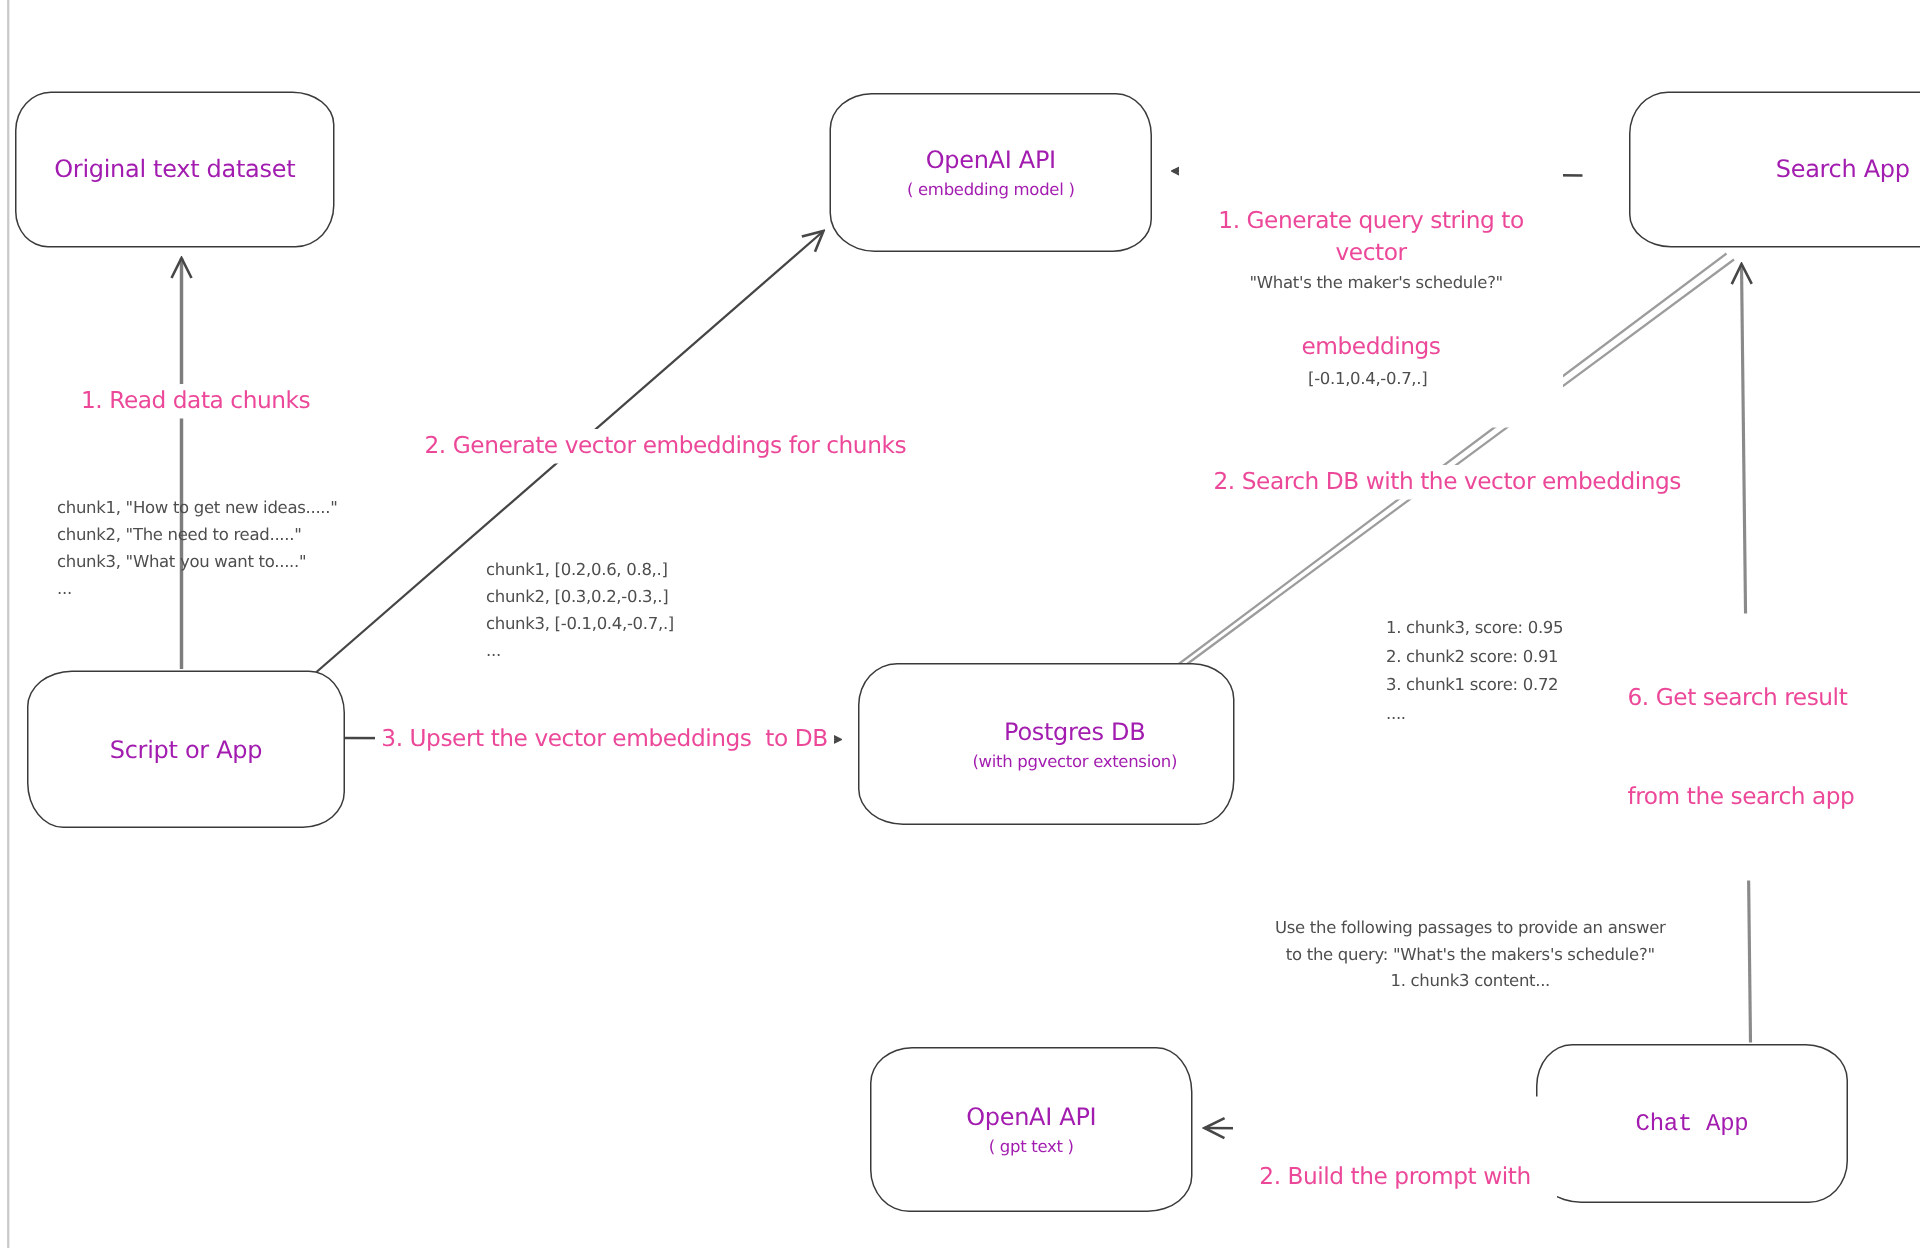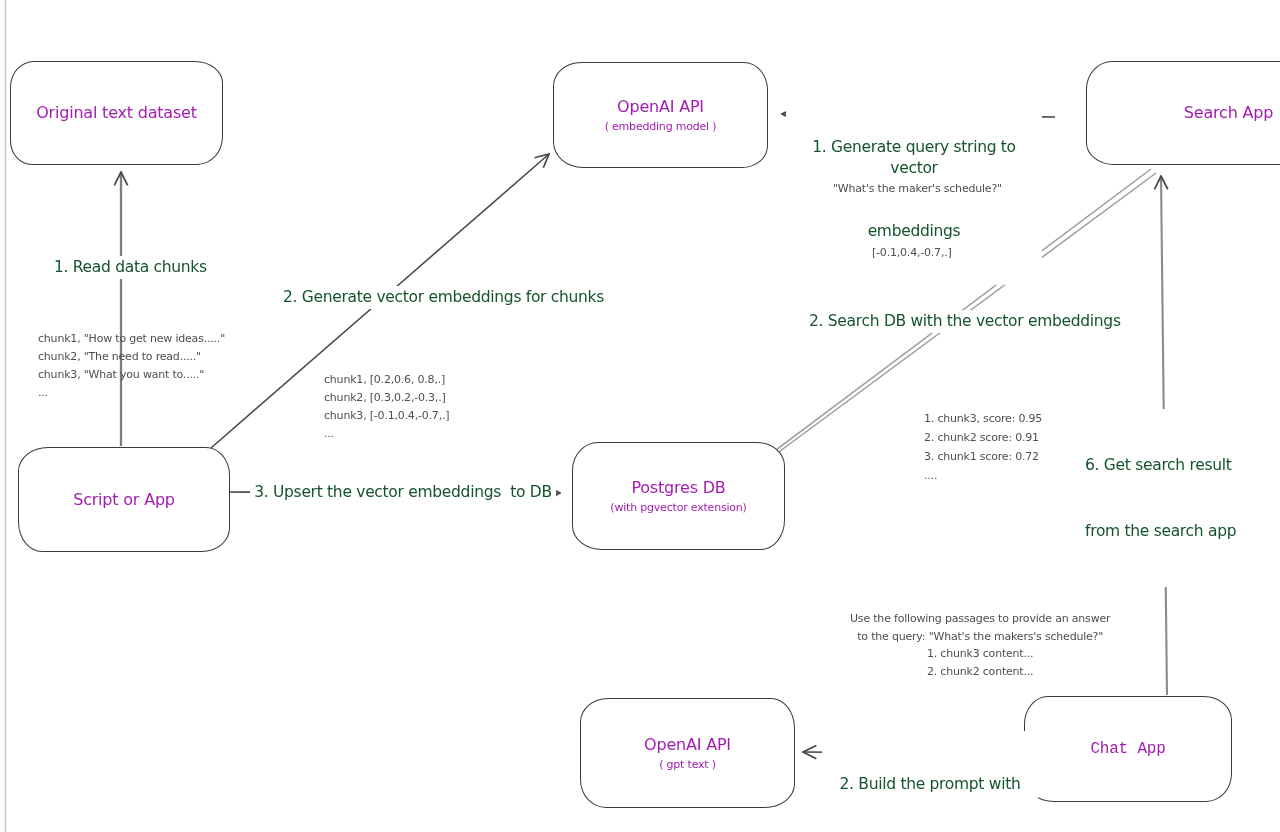--- a/index.html
+++ b/index.html
@@ -11,25 +11,25 @@
   .box{
     position:absolute;background:#fff;border:1.7px solid #3a3a3a;
     display:flex;flex-direction:column;align-items:center;justify-content:center;
     text-align:center;font-size:16px;color:#a21caf;letter-spacing:-0.2px;line-height:1.5;
   }
   .box .sub{font-size:11px;}
   #box-original{left:10px;top:61px;width:211px;height:102px;border-radius:24px 28px 26px 22px / 26px 22px 28px 24px;}
   #box-embedding{left:553px;top:62px;width:213px;height:104px;border-radius:28px 24px 26px 30px / 24px 28px 22px 26px;}
   #box-search{left:1086px;top:61px;width:211px;height:102px;border-radius:26px 30px 24px 28px / 28px 24px 30px 22px;padding-left:36px;}
   #box-script{left:18px;top:447px;width:210px;height:103px;border-radius:30px 24px 28px 24px / 24px 28px 24px 30px;}
-  #box-postgres{left:572px;top:442px;width:211px;height:106px;border-radius:26px 28px 24px 30px / 28px 24px 30px 24px;}
+  #box-postgres{left:572px;top:442px;width:211px;height:106px;border-radius:26px 28px 24px 30px / 28px 24px 30px 24px;padding-left:38px;}
   #box-gpt{left:580px;top:698px;width:213px;height:108px;border-radius:28px 24px 30px 26px / 24px 30px 24px 28px;}
   #box-chat{left:1024px;top:696px;width:206px;height:104px;border-radius:24px 28px 26px 30px / 28px 24px 28px 24px;font-family:Liberation Mono, monospace;}
   .step{
-    position:absolute;font-size:15.5px;color:#14532d;letter-spacing:-0.3px;
+    position:absolute;font-size:15.5px;color:#ec4899;letter-spacing:-0.3px;
     white-space:pre-wrap;line-height:21px;
   }
   .bgw{background:#ffffff;padding:1px 3px;}
   #step-read{left:51px;top:256px;}
   #step-genemb{left:240px;top:286px;margin-left:40px;}
   #step-upsert{left:250px;top:481px;width:300px;text-align:center;}
   #step-genquery{left:786px;top:94px;width:250px;text-align:center;}
   #step-searchdb{left:806px;top:310px;}
   #step-getresult{left:1082px;top:409px;width:172px;line-height:22px;}
   #step-buildprompt{left:822px;top:731px;width:210px;text-align:center;}
@@ -156,16 +156,15 @@
     <div>1. chunk3, score: 0.95</div>
     <div>2. chunk2 score: 0.91</div>
     <div>3. chunk1 score: 0.72</div>
     <div>....</div>
   </div>
 
   <div class="ann" id="ann-prompt">
     <div>Use the following passages to provide an answer</div>
     <div>to the query: "What's the makers's schedule?"</div>
     <div>1. chunk3 content...</div>
-    <div>2. chunk2 content...</div>
   </div>
 
 </div>
 
 </body></html>

